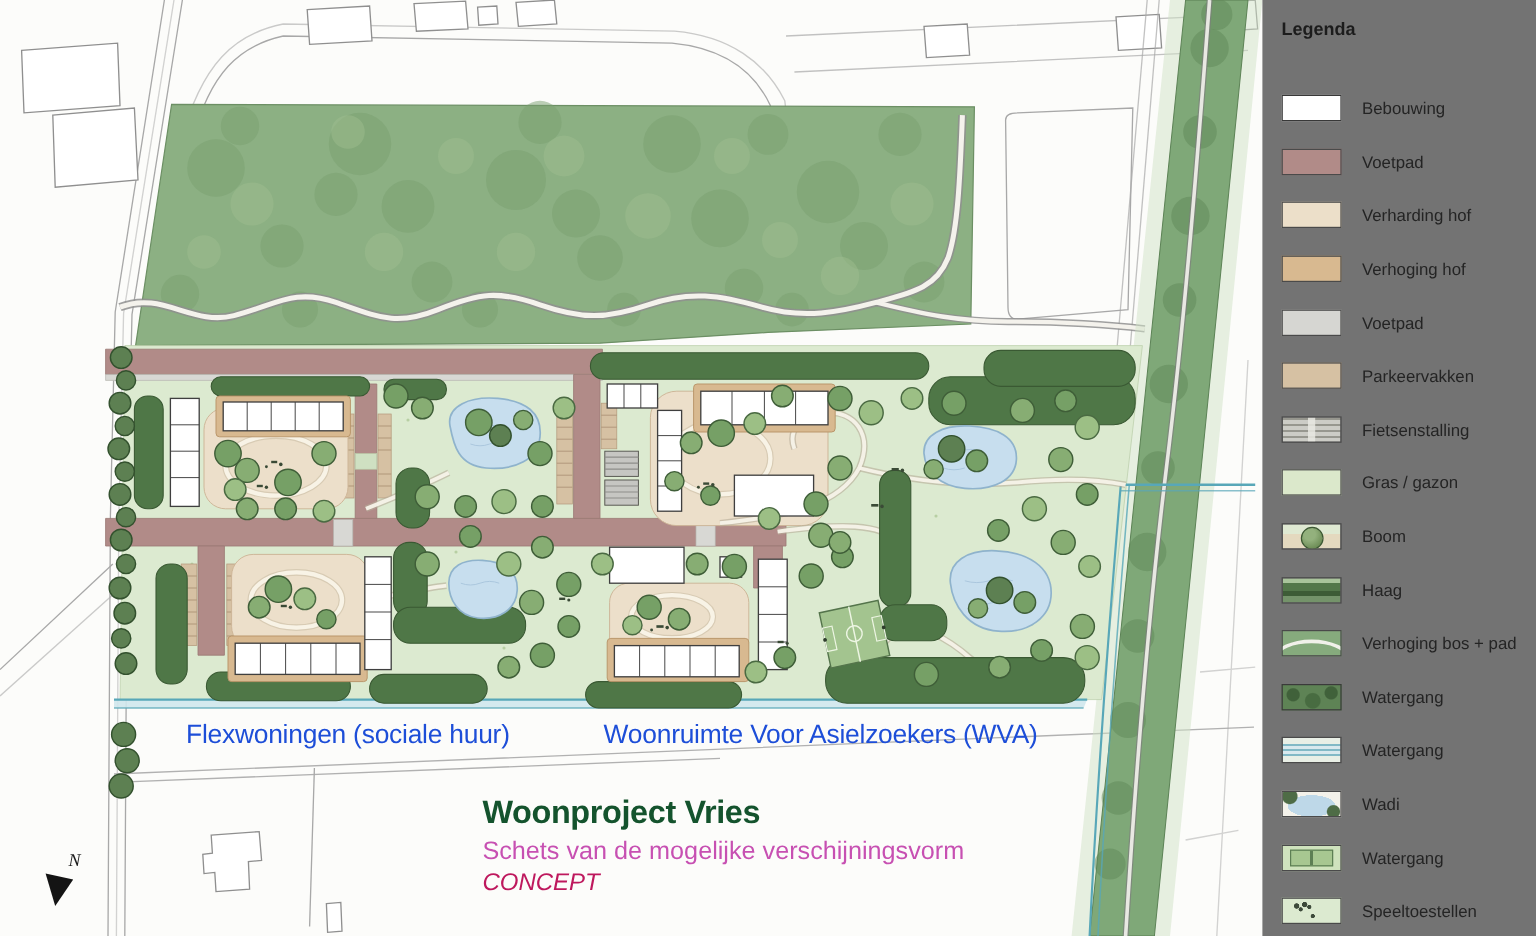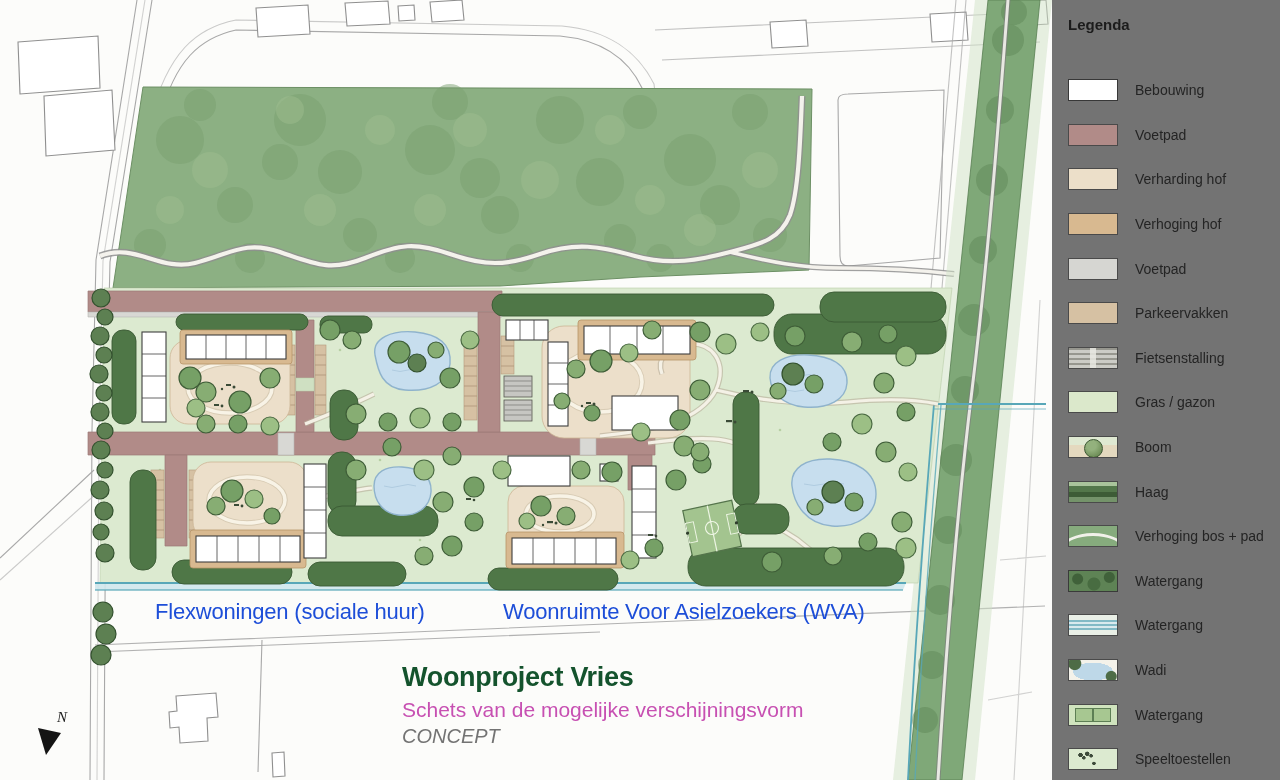--- a/index.html
+++ b/index.html
@@ -11,21 +11,21 @@
   .sk path{fill:none;stroke:#a8a8a8;stroke-width:1.1;}
   .sk .skb{fill:#ffffff;stroke:#8f8f8f;}
 
   
   .map-label{position:absolute;white-space:nowrap;color:#1d4ed8;font-size:22px;letter-spacing:-0.2px;}
   .lbl-flex{left:155px;top:599px;}
   .lbl-wva{left:503px;top:599px;}
   .title-block{position:absolute;left:402px;top:662px;white-space:nowrap;}
   .tb-title{color:#14532d;font-size:27px;font-weight:700;letter-spacing:-0.3px;}
   .tb-sub{color:#c750b2;font-size:21px;margin-top:5px;}
-  .tb-status{color:#737373;font-size:20px;font-style:italic;margin-top:3px;}
+  .tb-status{color:#be185d;font-size:20px;font-style:italic;margin-top:3px;}
 
   
   .legend{position:absolute;left:1052px;top:0;width:228px;height:780px;background:#737373;}
   .legend-title{position:absolute;left:16px;top:16px;font-size:15px;font-weight:700;color:#1c1c1c;}
   .legend-rows{position:absolute;left:16px;top:68px;width:205px;}
   .lg-row{height:44.6px;display:flex;align-items:center;}
   .swatch{width:50px;height:22px;border:1px solid #4a4a4a;box-sizing:border-box;flex:none;position:relative;overflow:hidden;}
   .lg-label{margin-left:17px;font-size:14px;color:#242424;}
 
   .sw-bebouwing{background:#ffffff;border-color:#383838;}

